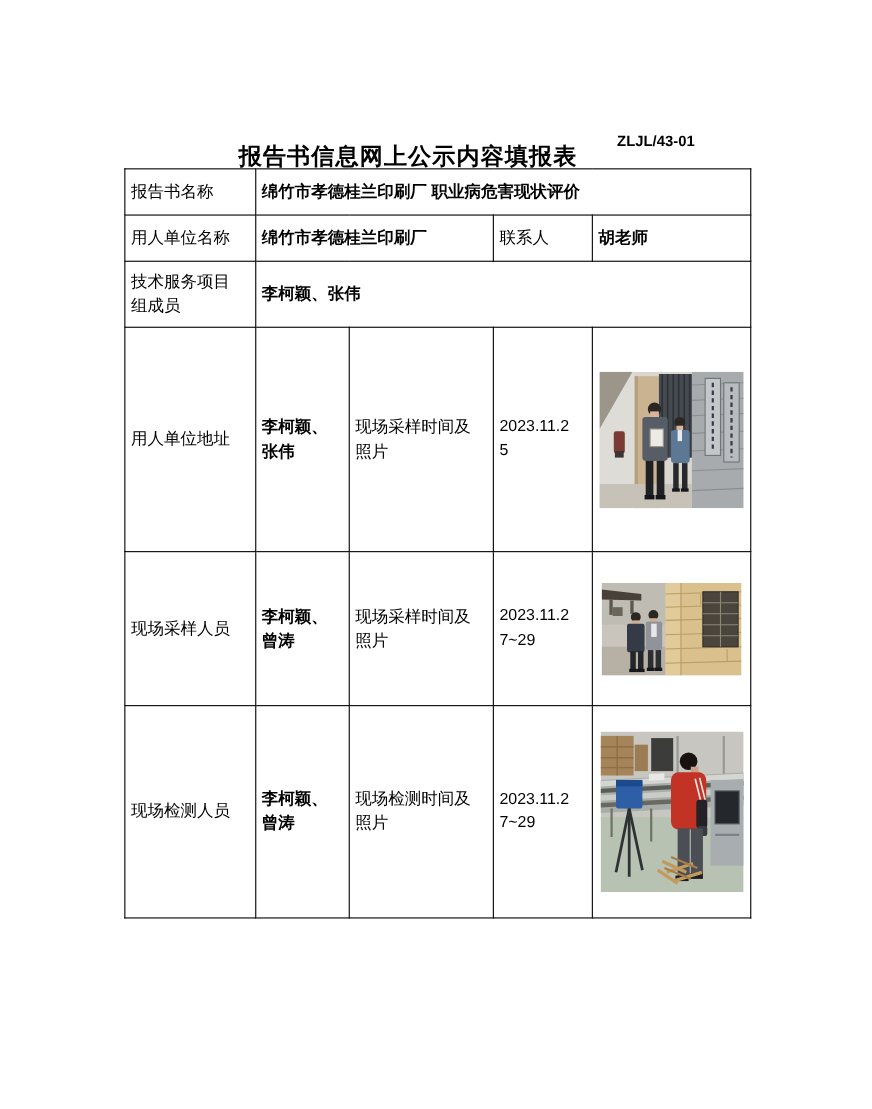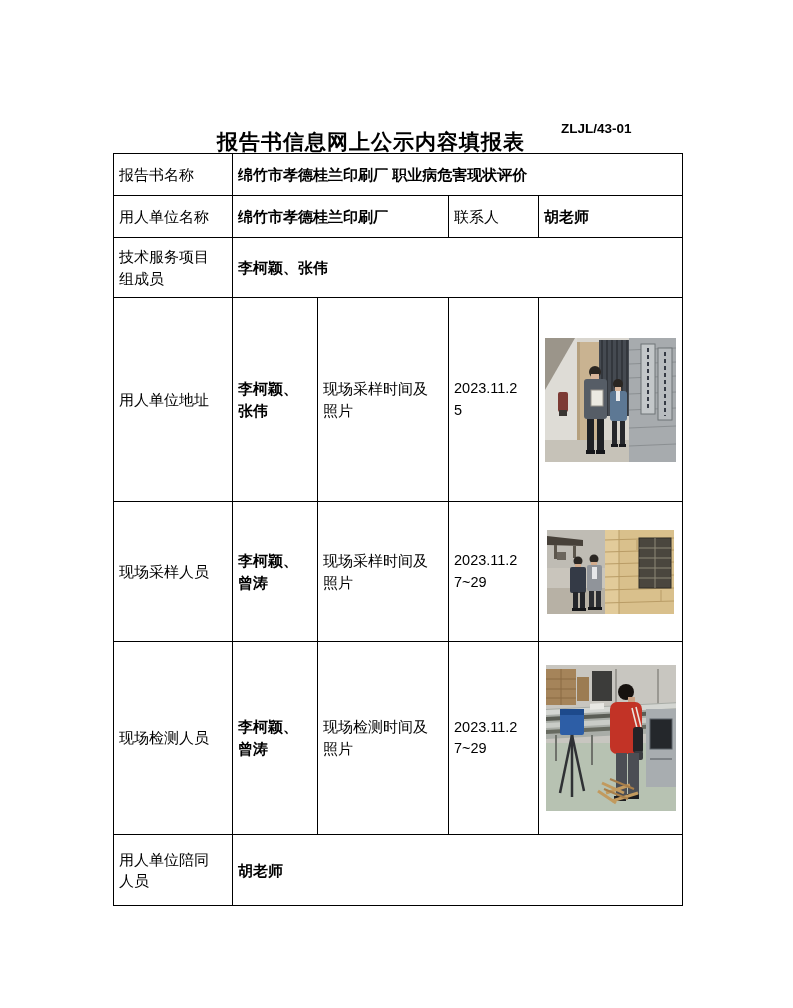--- a/index.html
+++ b/index.html
@@ -271,21 +271,16 @@
             </g>
             <g stroke="#a87f4a" stroke-width="2">
               <line x1="58" y1="124" x2="82" y2="134"></line>
                   <line x1="64" y1="114" x2="88" y2="124"></line>
             </g>
           </svg>
         </div>
       </td>
     </tr>
 
-    <tr style="height:71px">
-      <td class="lbl">用人单位陪同
-人员</td>
-      <td class="val" colspan="4">胡老师</td>
-    </tr>
   </tbody>
     </table>
 
 </div>
 
 </body></html>

